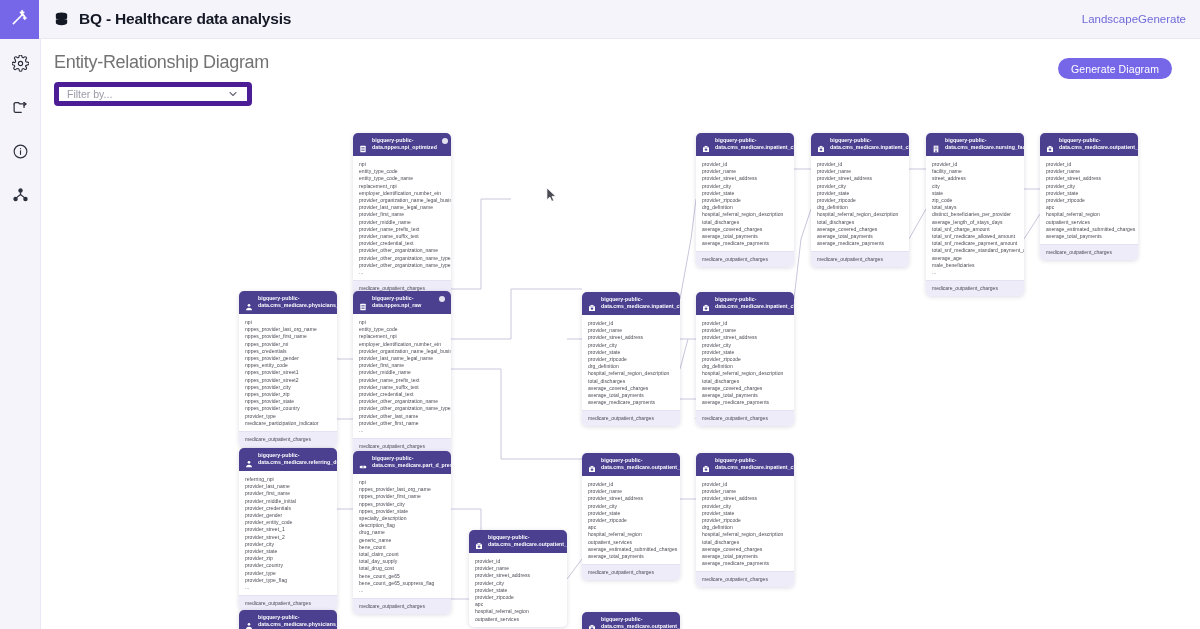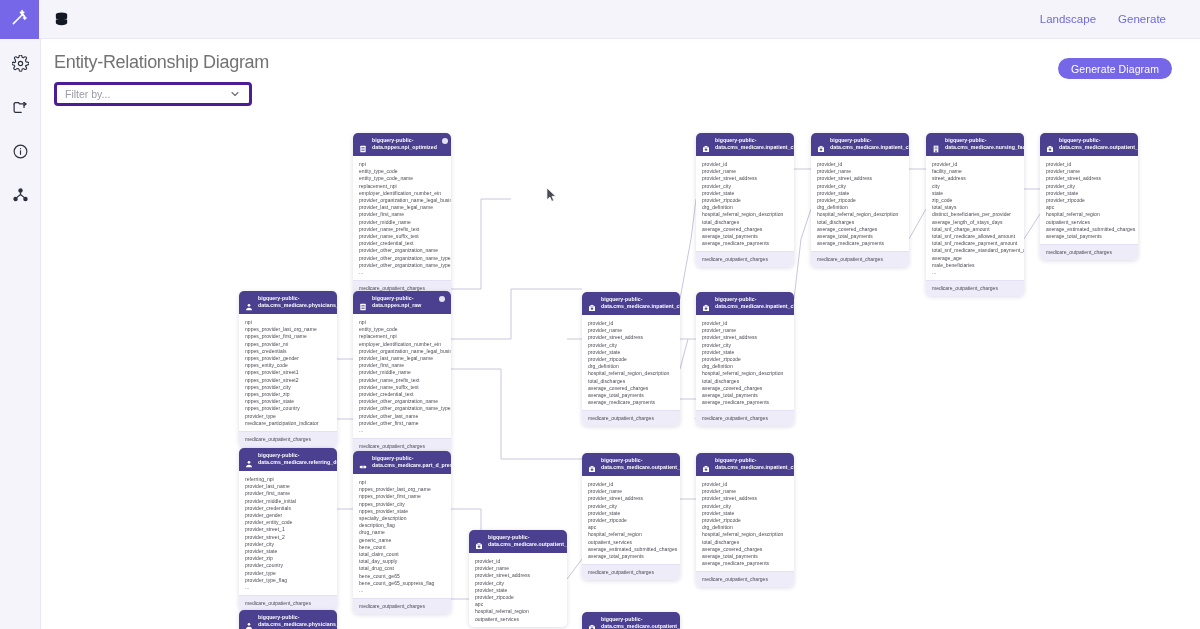--- a/index.html
+++ b/index.html
@@ -28,22 +28,22 @@
   .app-title-wrap {
     display: flex; align-items: center; gap: 9px;
     margin-left: 14px;
   }
   .db-icon { width: 17px; height: 17px; display:block; }
   .app-title {
     font-size: 15.5px; font-weight: bold; letter-spacing: -0.2px;
     color: #141824;
   }
   .topbar-right {
-    margin-left: auto; display: flex; align-items: center; gap: 22px;
-    padding-right: 34px;
+    margin-left: auto; display: flex; align-items: center; 
+    padding-right: 14px;
   }
   .topbar-link {
     font-size: 11.5px; color: #6f6bd8; text-decoration: none; cursor: pointer;
   }
 
   
   .rail {
     position: absolute; top: 39px; left: 0; width: 41px; height: 590px;
     background: #f6f4fb;
     display: flex; flex-direction: column; align-items: center;
@@ -68,21 +68,21 @@
     position: absolute; top: 0; left: 0; width: 1159px; height: 80px;
     background: #ffffff; z-index: 30;
   }
   .page-title {
     position: absolute; left: 13px; top: 13px;
     font-size: 18px; font-weight: 400; letter-spacing: -0.3px; color: #737373;
   }
   .filter-select {
     position: absolute; left: 13px; top: 43px;
     width: 198px; height: 24px;
-    border: 3px solid #4c1d95; border-radius: 4px; background: #fff;
+    border: 5px solid #4c1d95; border-radius: 4px; background: #fff;
     display: flex; align-items: center; padding: 0 8px;
     cursor: pointer;
   }
   .filter-select .ph { font-size: 10.5px; color: #9b9aa8; }
   .filter-select .chev { margin-left: auto; color: #6d6b7a; display:flex; }
   .filter-select .chev svg { width: 12px; height: 12px; }
   .gen-btn {
     position: absolute; right: 28px; top: 19px;
     background: #7667e8; color: #fff;
     border: none; border-radius: 13px;
@@ -154,20 +154,21 @@
     </span>
   </div>
   <div class="app-title-wrap">
     <span class="db-icon">
       <svg viewBox="0 0 24 24" fill="#141824">
           <ellipse cx="12" cy="5" rx="8" ry="3"></ellipse>
           <path d="M4 5v5c0 1.7 3.6 3 8 3s8-1.3 8-3V5"></path>
           <path d="M4 12v5c0 1.7 3.6 3 8 3s8-1.3 8-3v-5"></path>
         </svg>
     </span>
+    <span class="app-title">BQ - Healthcare data analysis</span>
   </div>
   <div class="topbar-right">
     <a class="topbar-link">Landscape</a>
     <a class="topbar-link">Generate</a>
   </div>
 </div>
 
 <div class="rail">
   <div class="rail-btn">
     <span>

